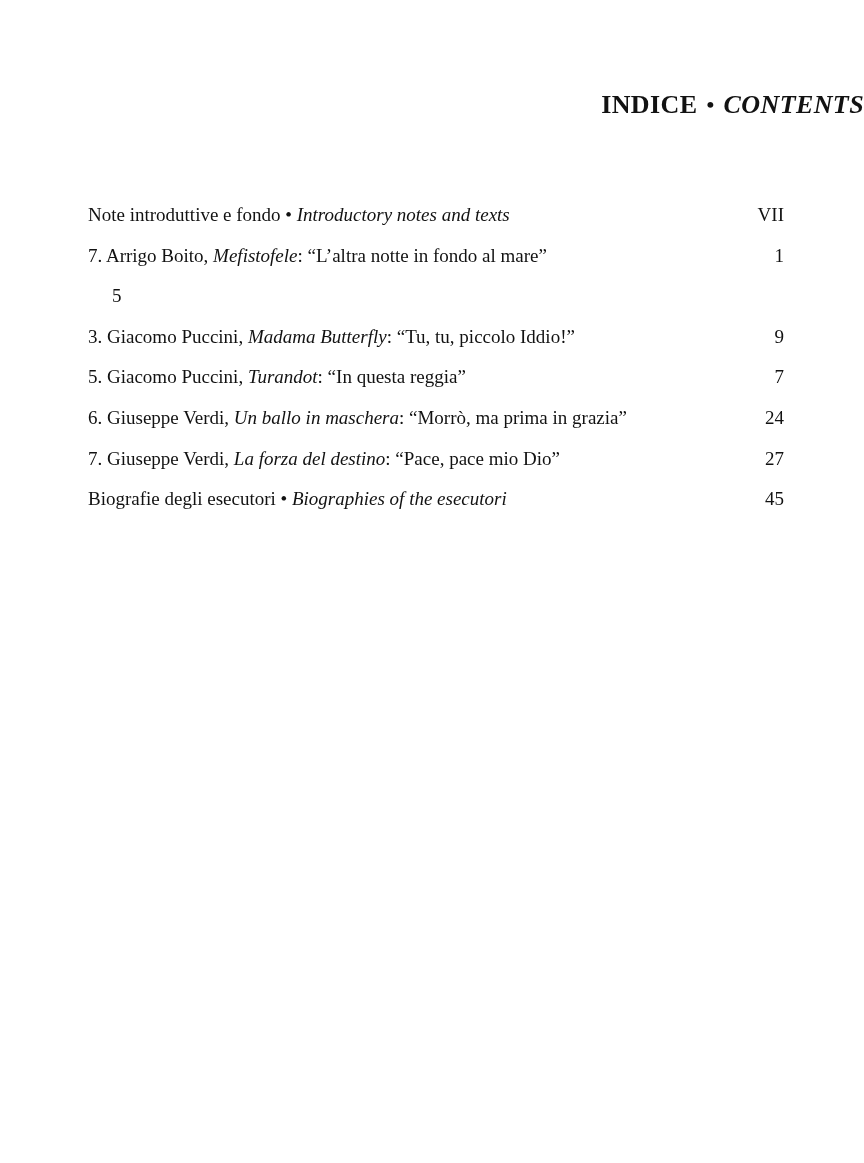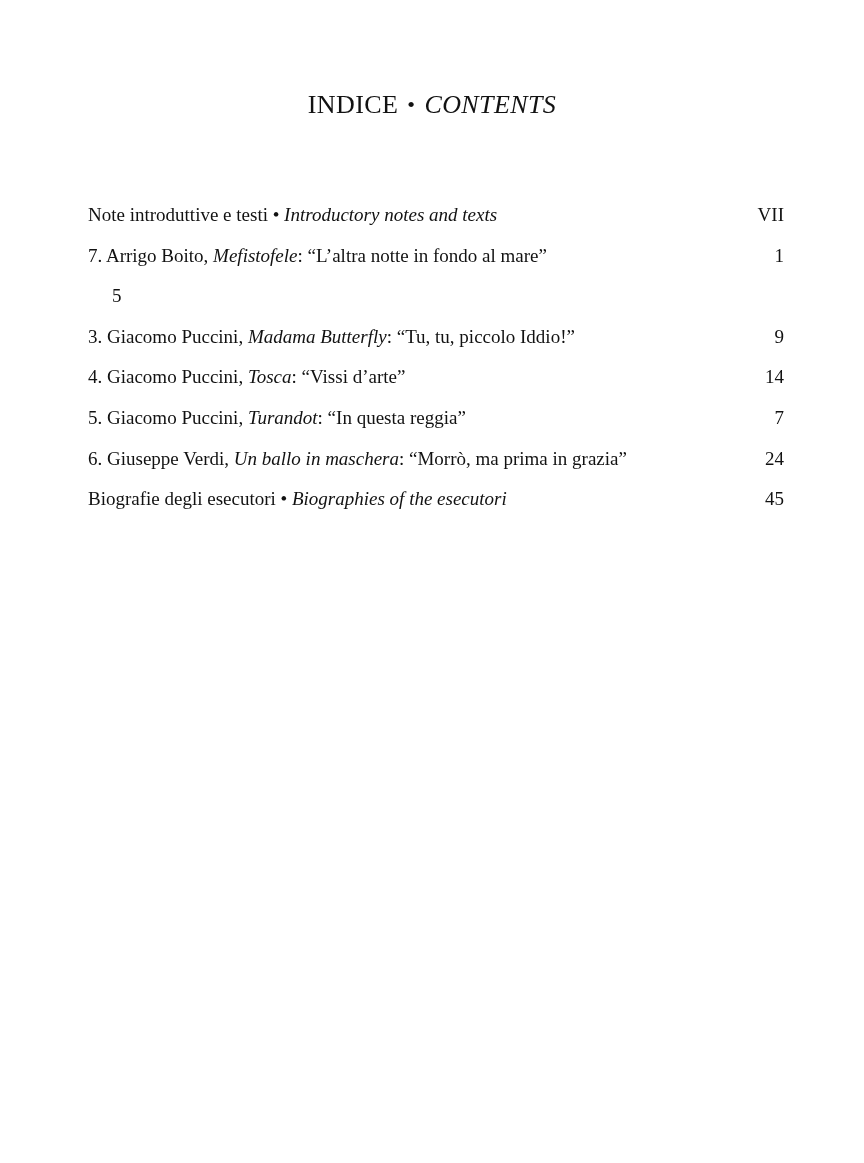--- a/index.html
+++ b/index.html
@@ -15,23 +15,23 @@
     font-family: "Liberation Serif", "DejaVu Serif", serif;
     color: #121212;
     overflow: hidden;
   }
   .title {
     position: absolute;
     top: 90px;
     left: 0;
     width: 100%;
     margin: 0;
-    text-align: center;
+    text-align: right;
     font-size: 26px;
-    font-weight: normal;
+    font-weight: bold;
     letter-spacing: 0.4px;
     white-space: nowrap;
   }
   .title .sep {
     display: inline-block;
     margin: 0 9px;
     font-size: 22px;
     vertical-align: 1px;
   }
   .title .en {
@@ -62,44 +62,44 @@
 </head>
 <body>
 
 <div class="page">
   <h1 class="title">
     <span>INDICE</span><span class="sep">•</span><span class="en">CONTENTS</span>
   </h1>
 
   <div class="toc" id="toc-list">
       <div class="toc-row">
-        <span class="label"><span class="rm">Note introduttive e testi • </span><span class="it">Introductory notes and texts</span></span>
+        <span class="label"><span class="rm">Note introduttive e fondo • </span><span class="it">Introductory notes and texts</span></span>
         <span class="pageno">VII</span>
       </div>
       <div class="toc-row">
         <span class="label"><span class="rm">7. Arrigo Boito, </span><span class="it">Mefistofele</span><span class="rm">: “L’altra notte in fondo al mare”</span></span>
         <span class="pageno">1</span>
       </div>
       <div class="toc-row">
         <span class="pageno">5</span>
       </div>
       <div class="toc-row">
         <span class="label"><span class="rm">3. Giacomo Puccini, </span><span class="it">Madama Butterfly</span><span class="rm">: “Tu, tu, piccolo Iddio!”</span></span>
         <span class="pageno">9</span>
       </div>
       <div class="toc-row">
-        <span class="label"><span class="rm">4. Giacomo Puccini, </span><span class="it">Tosca</span><span class="rm">: “Vissi d’arte”</span></span>
-        <span class="pageno">14</span>
-      </div>
-      <div class="toc-row">
         <span class="label"><span class="rm">5. Giacomo Puccini, </span><span class="it">Turandot</span><span class="rm">: “In questa reggia”</span></span>
         <span class="pageno">7</span>
       </div>
       <div class="toc-row">
         <span class="label"><span class="rm">6. Giuseppe Verdi, </span><span class="it">Un ballo in maschera</span><span class="rm">: “Morrò, ma prima in grazia”</span></span>
         <span class="pageno">24</span>
+      </div>
+      <div class="toc-row">
+        <span class="label"><span class="rm">7. Giuseppe Verdi, </span><span class="it">La forza del destino</span><span class="rm">: “Pace, pace mio Dio”</span></span>
+        <span class="pageno">27</span>
       </div>
       <div class="toc-row">
         <span class="label"><span class="rm">Biografie degli esecutori • </span><span class="it">Biographies of the esecutori</span></span>
         <span class="pageno">45</span>
       </div>
     </div>
 </div>
 
 </body></html>

